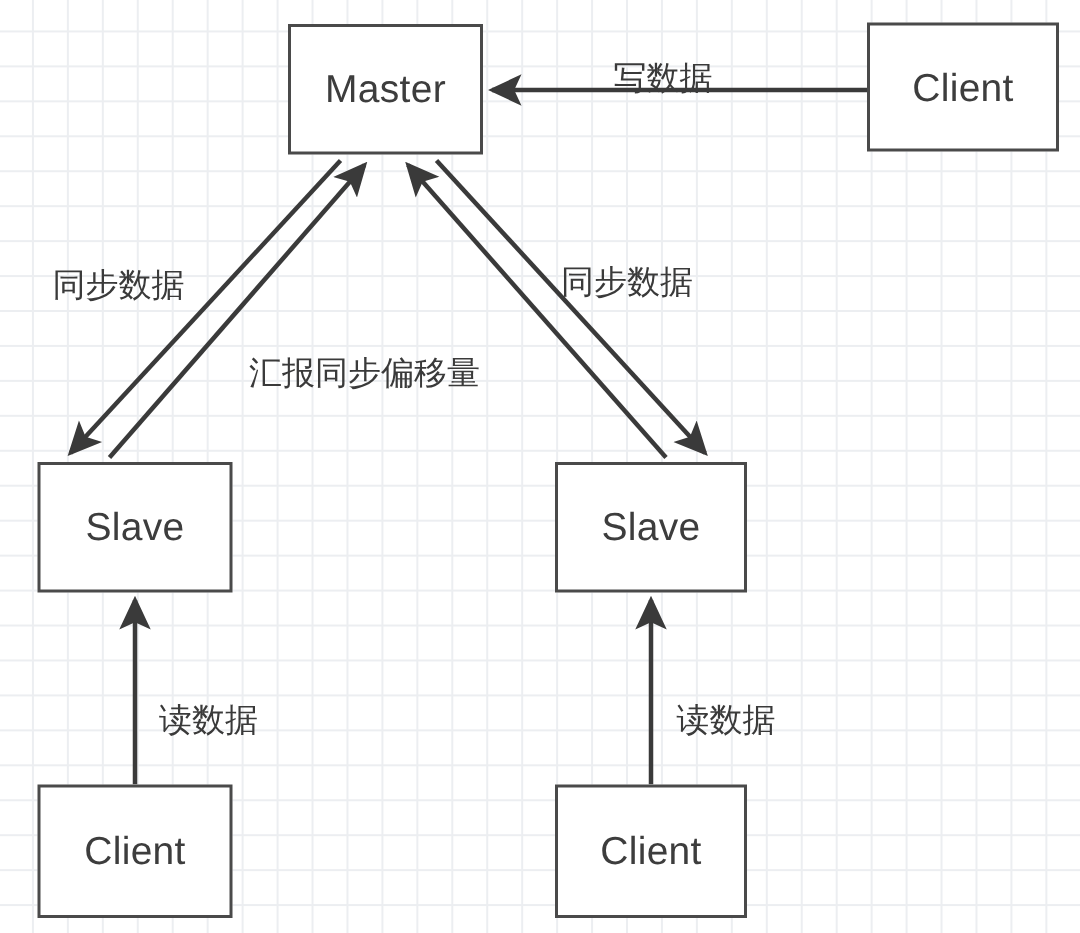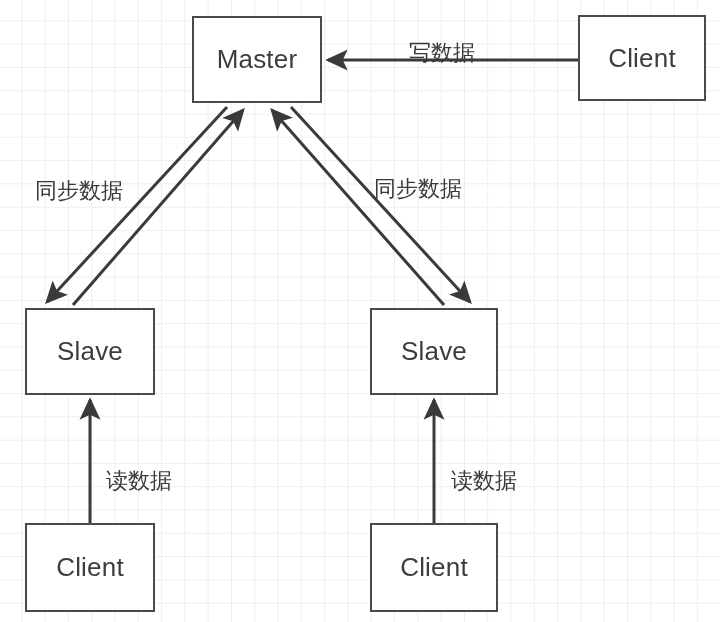--- a/index.html
+++ b/index.html
@@ -100,18 +100,19 @@
   <div class="node" style="left:370px; top:523px; width:128px; height:89px;">
     <span>Client</span>
   </div>
 
   <div class="edge-label" style="left:409px; top:27px;">写数据</div>
 
   <div class="edge-label" style="left:35px; top:165px;">同步数据</div>
 
   <div class="edge-label" style="left:374px; top:163px;">同步数据</div>
 
+  <div class="edge-label" style="left:166px; top:224px;">汇报同步偏移量</div>
 
   <div class="edge-label" style="left:106px; top:455px;">读数据</div>
 
   <div class="edge-label" style="left:451px; top:455px;">读数据</div>
 
 </div>
 
 </body></html>

